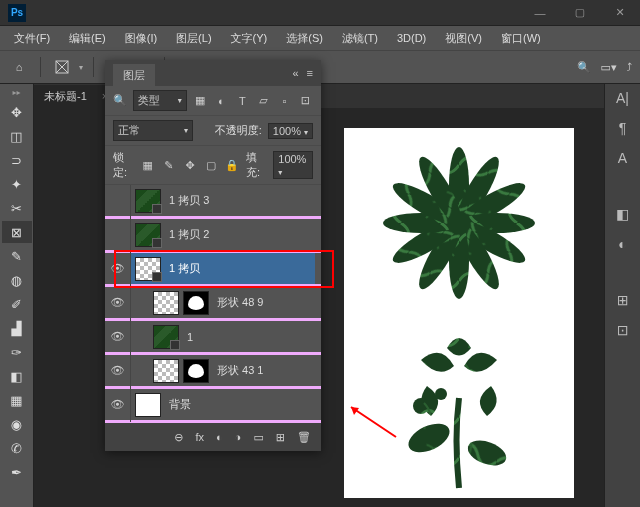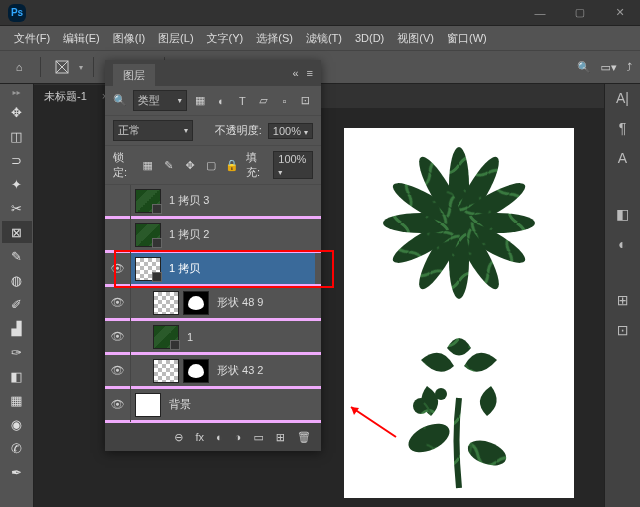--- a/index.html
+++ b/index.html
@@ -1,21 +1,21 @@
 <!DOCTYPE html>
 <html><head>
 <meta charset="utf-8">
 <style>
 *{margin:0;padding:0;box-sizing:border-box;font-family:"Microsoft YaHei",Arial,sans-serif;font-size:11px;color:#ccc;user-select:none}
 body{background:#323232;width:640px;height:507px;overflow:hidden}
 .titlebar{height:26px;background:#323232;display:flex;align-items:center;padding-left:8px;border-bottom:1px solid #222}
-.titlebar .ps{width:18px;height:18px;background:#001e36;color:#31a8ff;display:flex;align-items:center;justify-content:center;font-weight:bold;font-size:10px;border-radius:6px;margin-right:8px}
+.titlebar .ps{width:18px;height:18px;background:#001e36;color:#31a8ff;display:flex;align-items:center;justify-content:center;font-weight:bold;font-size:10px;border-radius:0;margin-right:8px}
 .titlebar .win{margin-left:auto;display:flex}
 .titlebar .win span{width:40px;height:26px;display:flex;align-items:center;justify-content:center;color:#999}
-.menubar{height:24px;background:#535353;display:flex;align-items:center;padding:0 8px;gap:1px}
+.menubar{height:24px;background:#535353;display:flex;align-items:center;padding:0 8px;gap:7px}
 .menubar span{padding:2px 6px;color:#ddd}
 .optbar{height:34px;background:#535353;display:flex;align-items:center;padding:0 8px;gap:6px;border-top:1px solid #444;border-bottom:1px solid #222}
 .optbar .sep{width:1px;height:20px;background:#3a3a3a;margin:0 4px}
 .optbar .box{width:22px;height:22px;display:flex;align-items:center;justify-content:center}
 .main{display:flex;height:423px}
 .toolbar{width:34px;background:#535353;display:flex;flex-direction:column;padding-top:4px;gap:2px;border-right:1px solid #222}
 .toolbar .t{width:30px;height:22px;margin:0 auto;display:flex;align-items:center;justify-content:center;color:#ddd;font-size:13px}
 .toolbar .t.sel{background:#3a3a3a}
 .toolbar .dots{color:#999;font-size:8px;text-align:center;margin-bottom:2px}
 .workspace{flex:1;background:#262626;position:relative;display:flex;flex-direction:column}
@@ -304,21 +304,21 @@
           </div>
           <span class="name">1</span>
         </div>
       </div>
       <div class="layer">
         <div class="vis">👁</div>
         <div class="body">
           <div class="indent"></div>
           <div class="th checker"></div>
           <div class="th mask"></div>
-          <span class="name">形状 43 2</span>
+          <span class="name">形状 43 1</span>
         </div>
       </div>
       <div class="layer">
         <div class="vis">👁</div>
         <div class="body">
           <div class="th solid"></div>
           <span class="name">背景</span>
         </div>
       </div>
     </div>

